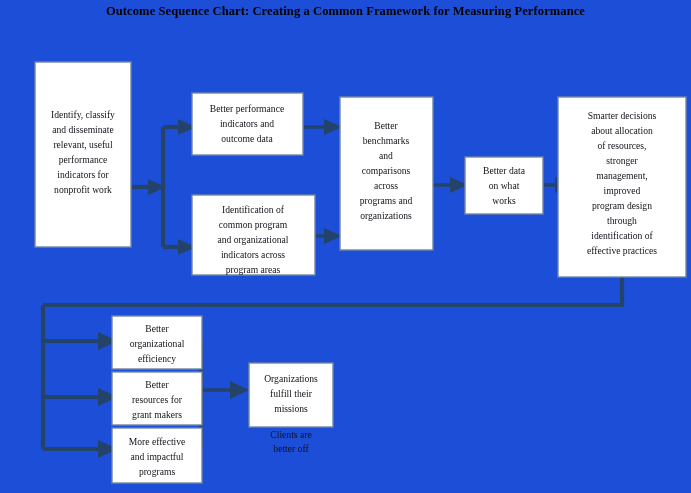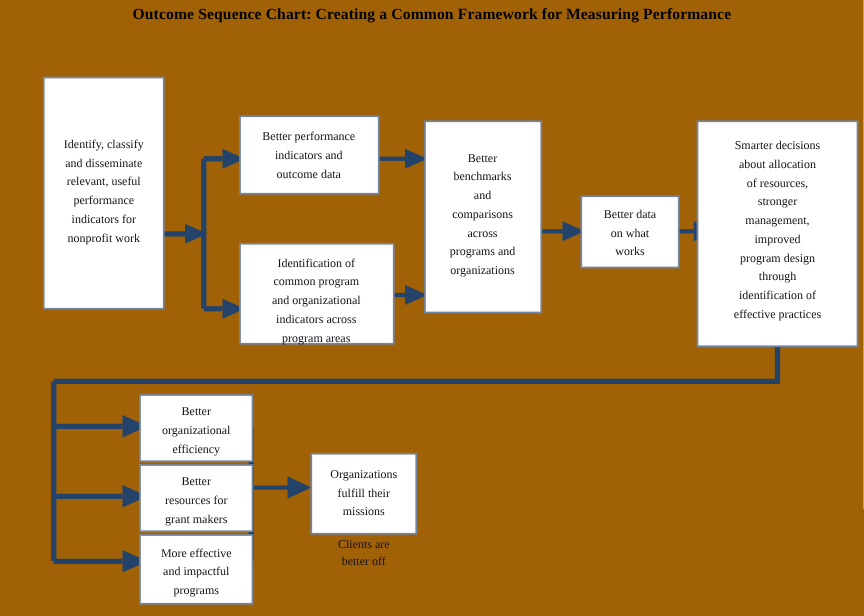--- a/index.html
+++ b/index.html
@@ -7,21 +7,21 @@
     padding: 0;
     background: #ffffff;
   }
   body {
     font-family: "Liberation Serif", "DejaVu Serif", serif;
   }
   #page {
     position: relative;
     width: 691px;
     height: 493px;
-    background: #a16207;
+    background: #1d4ed8;
     overflow: hidden;
   }
   #chart-title {
     position: absolute;
     top: 4px;
     left: 0;
     width: 691px;
     text-align: center;
     font-family: "Liberation Serif", "DejaVu Serif", serif;
     font-weight: bold;

